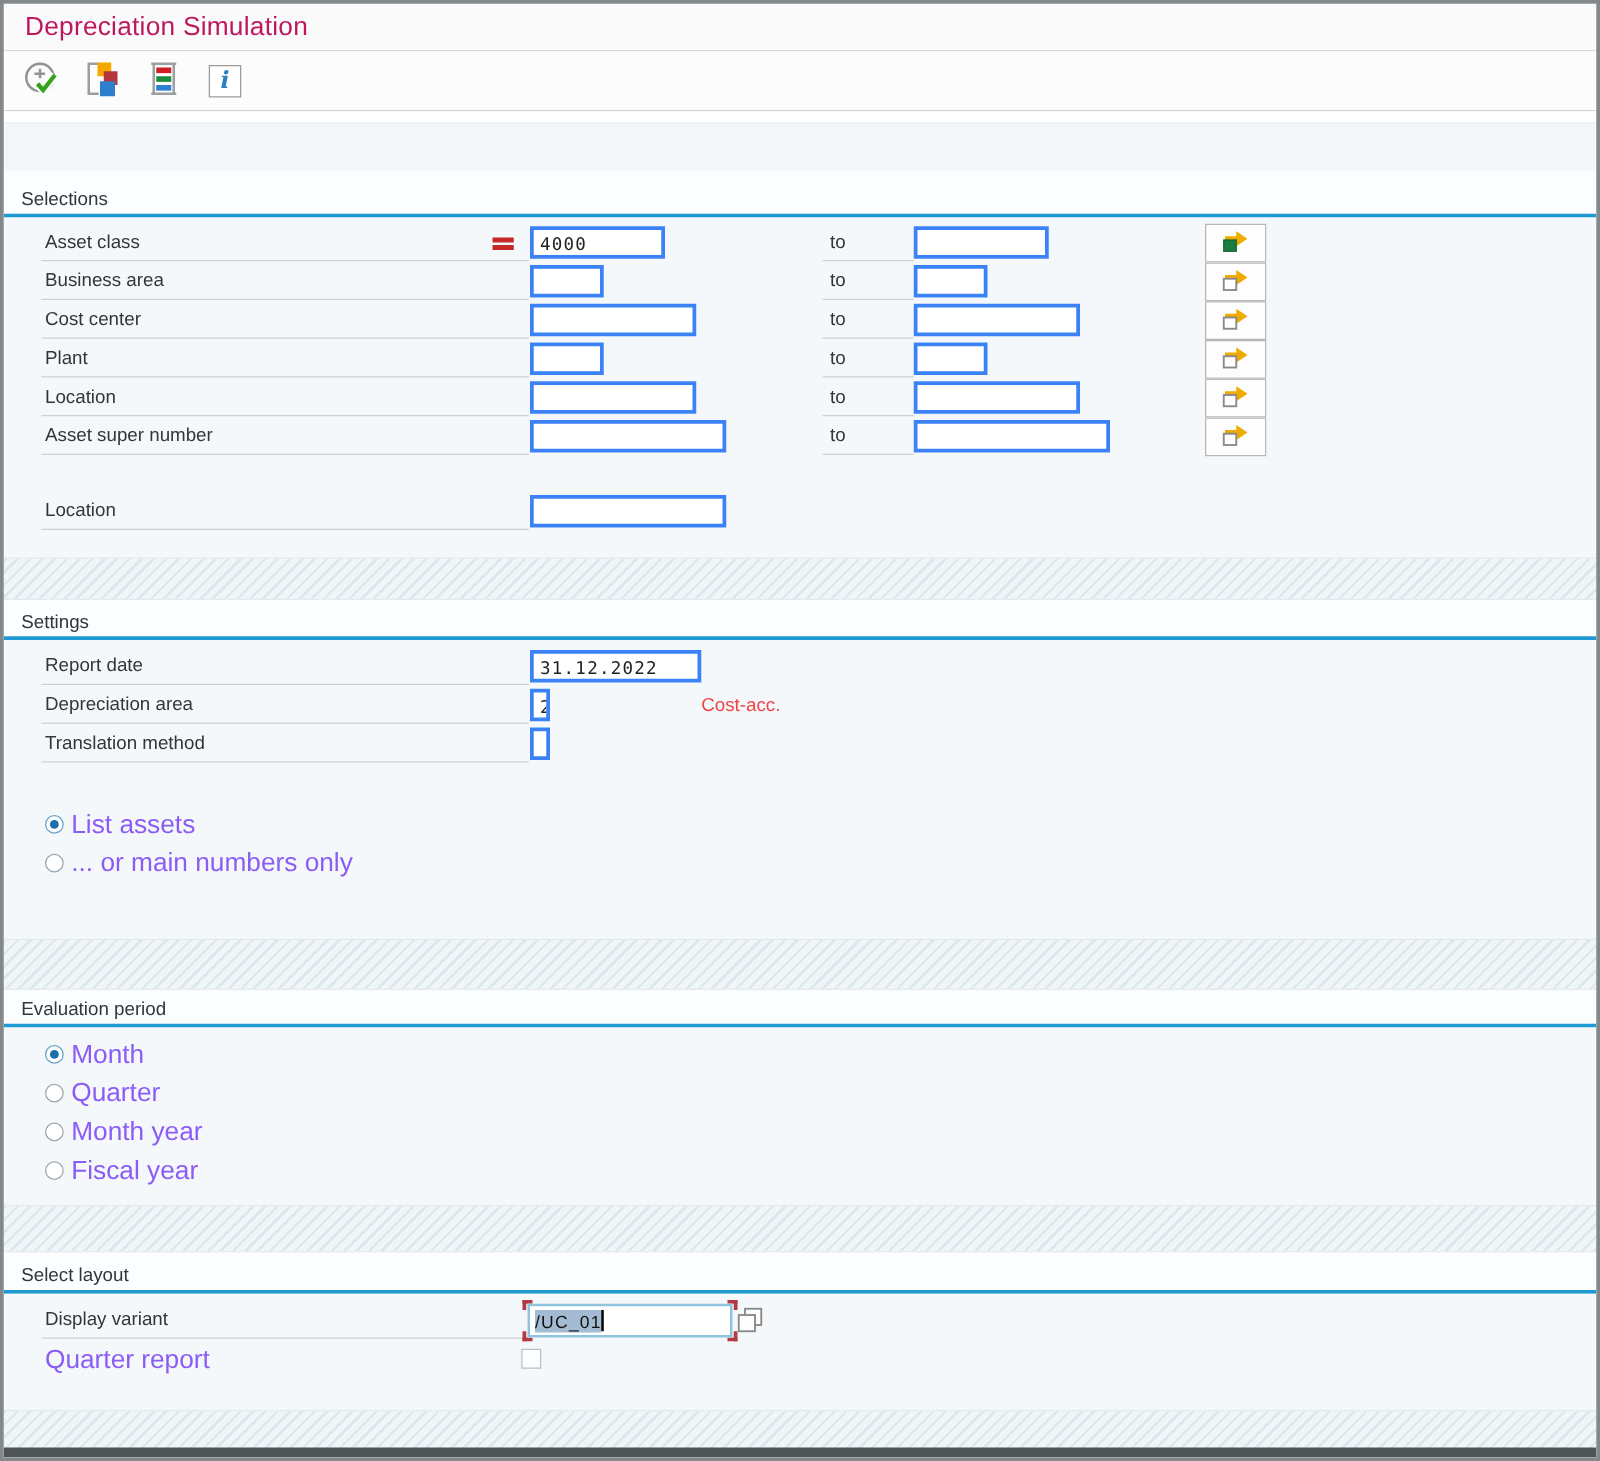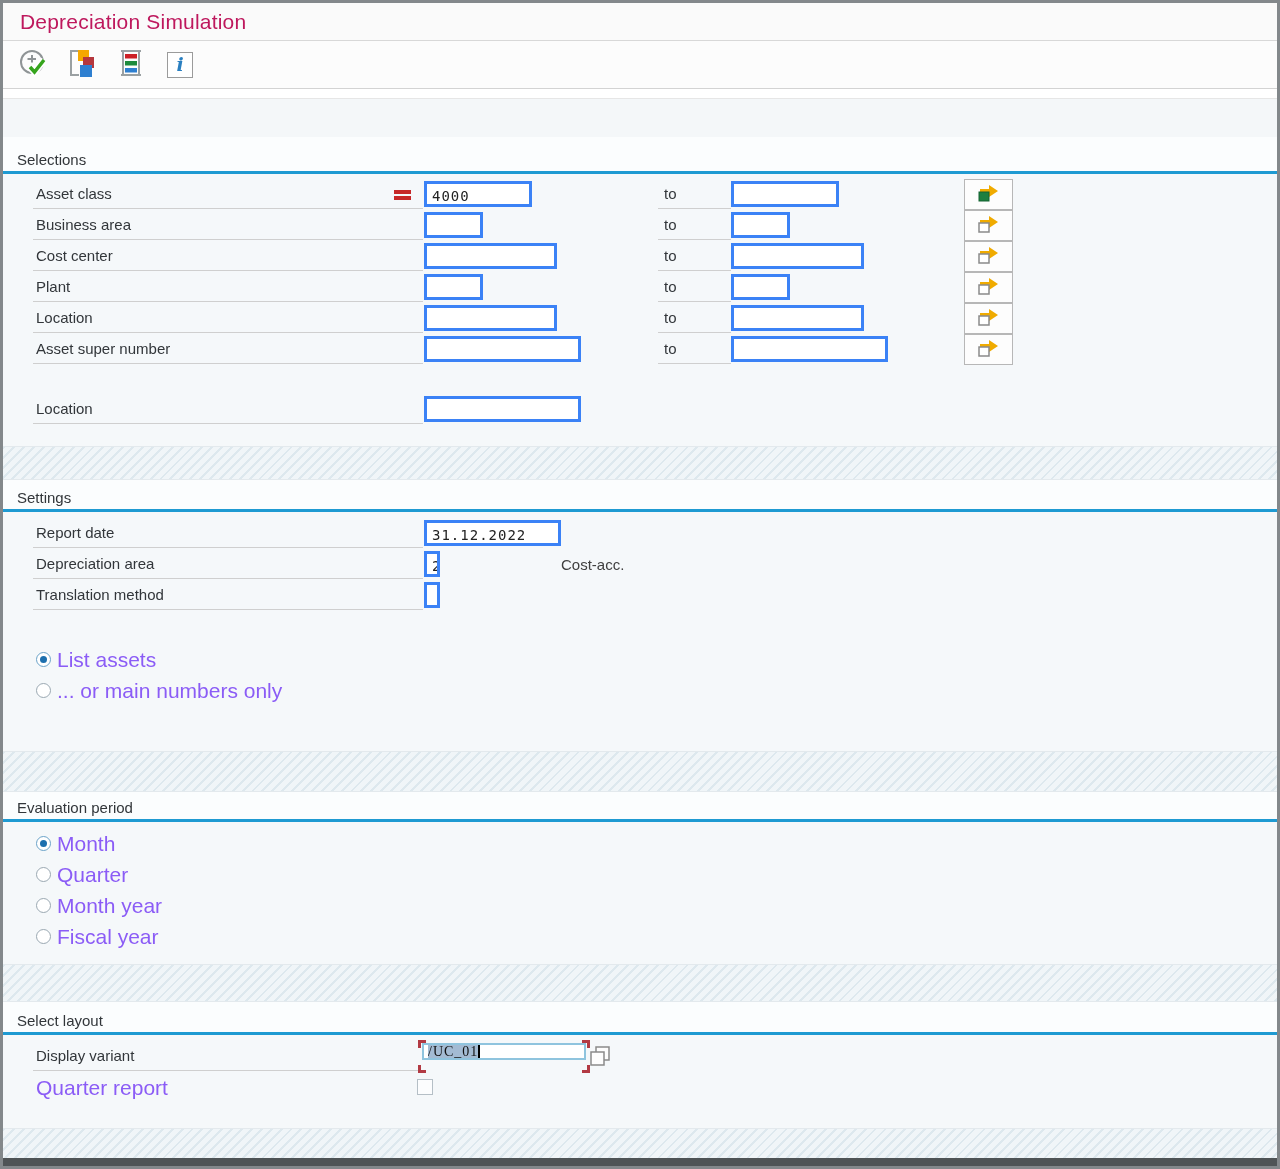--- a/index.html
+++ b/index.html
@@ -74,21 +74,21 @@
   .w133{ width:133px; } .w137{ width:137px; } .w157{ width:157px; }
 
   .msbtn{
     position:absolute; left:961px; top:0; width:49px; height:31px;
     background:#fdfdfd; border:1px solid #b7b7b7; cursor:pointer;
     display:flex; align-items:center; justify-content:center; padding:0;
   }
 
   .suffix{
     position:absolute; left:558px; top:0; height:31px; line-height:31px;
-    font-size:15px; color:#404040;
+    font-size:15px; color:#ef4444;
   }
 
   
   .radio-row{ position:relative; height:31px; }
   .radio{
     position:absolute; left:33px; top:8px; width:15px; height:15px;
     border-radius:50%; border:1px solid #9aa8b2; background:#fff;
   }
   .radio.selected{ border-color:#6ba3c9; }
   .radio.selected::after{
@@ -100,23 +100,23 @@
     font-size:21px; color:#8b5cf6;
   }
   .checkbox{
     position:absolute; left:414px; top:7px; width:16px; height:16px;
     border:1px solid #b5bfc6; background:#fcfdfe;
   }
 
   
   .focus-wrap{ position:absolute; left:415px; top:-1px; width:172px; height:33px; }
   .focus-fld{
-    position:absolute; left:4px; top:3px; width:164px; height:17px;
+    position:absolute; left:4px; top:3px; width:164px; height:27px;
     background:#fff; border:2px solid #8fc4de; display:flex; align-items:center;
-    padding-left:4px; font-family:Liberation Serif, serif; font-size:14px;
+    padding-left:4px; font-family:Liberation Sans, sans-serif; font-size:14px;
     letter-spacing:1px; color:#111; overflow:hidden;
   }
   .sel-text{ background:#a3bbd3; padding:1px 0; }
   .caret{ display:inline-block; width:2px; height:17px; background:#000; }
   .corner{ position:absolute; width:8px; height:8px; }
   .corner.tl{ left:0; top:0; border-left:3px solid #b23a43; border-top:3px solid #b23a43; }
   .corner.tr{ right:0; top:0; border-right:3px solid #b23a43; border-top:3px solid #b23a43; }
   .corner.bl{ left:0; bottom:0; border-left:3px solid #b23a43; border-bottom:3px solid #b23a43; }
   .corner.br{ right:0; bottom:0; border-right:3px solid #b23a43; border-bottom:3px solid #b23a43; }
   .helpbtn{

